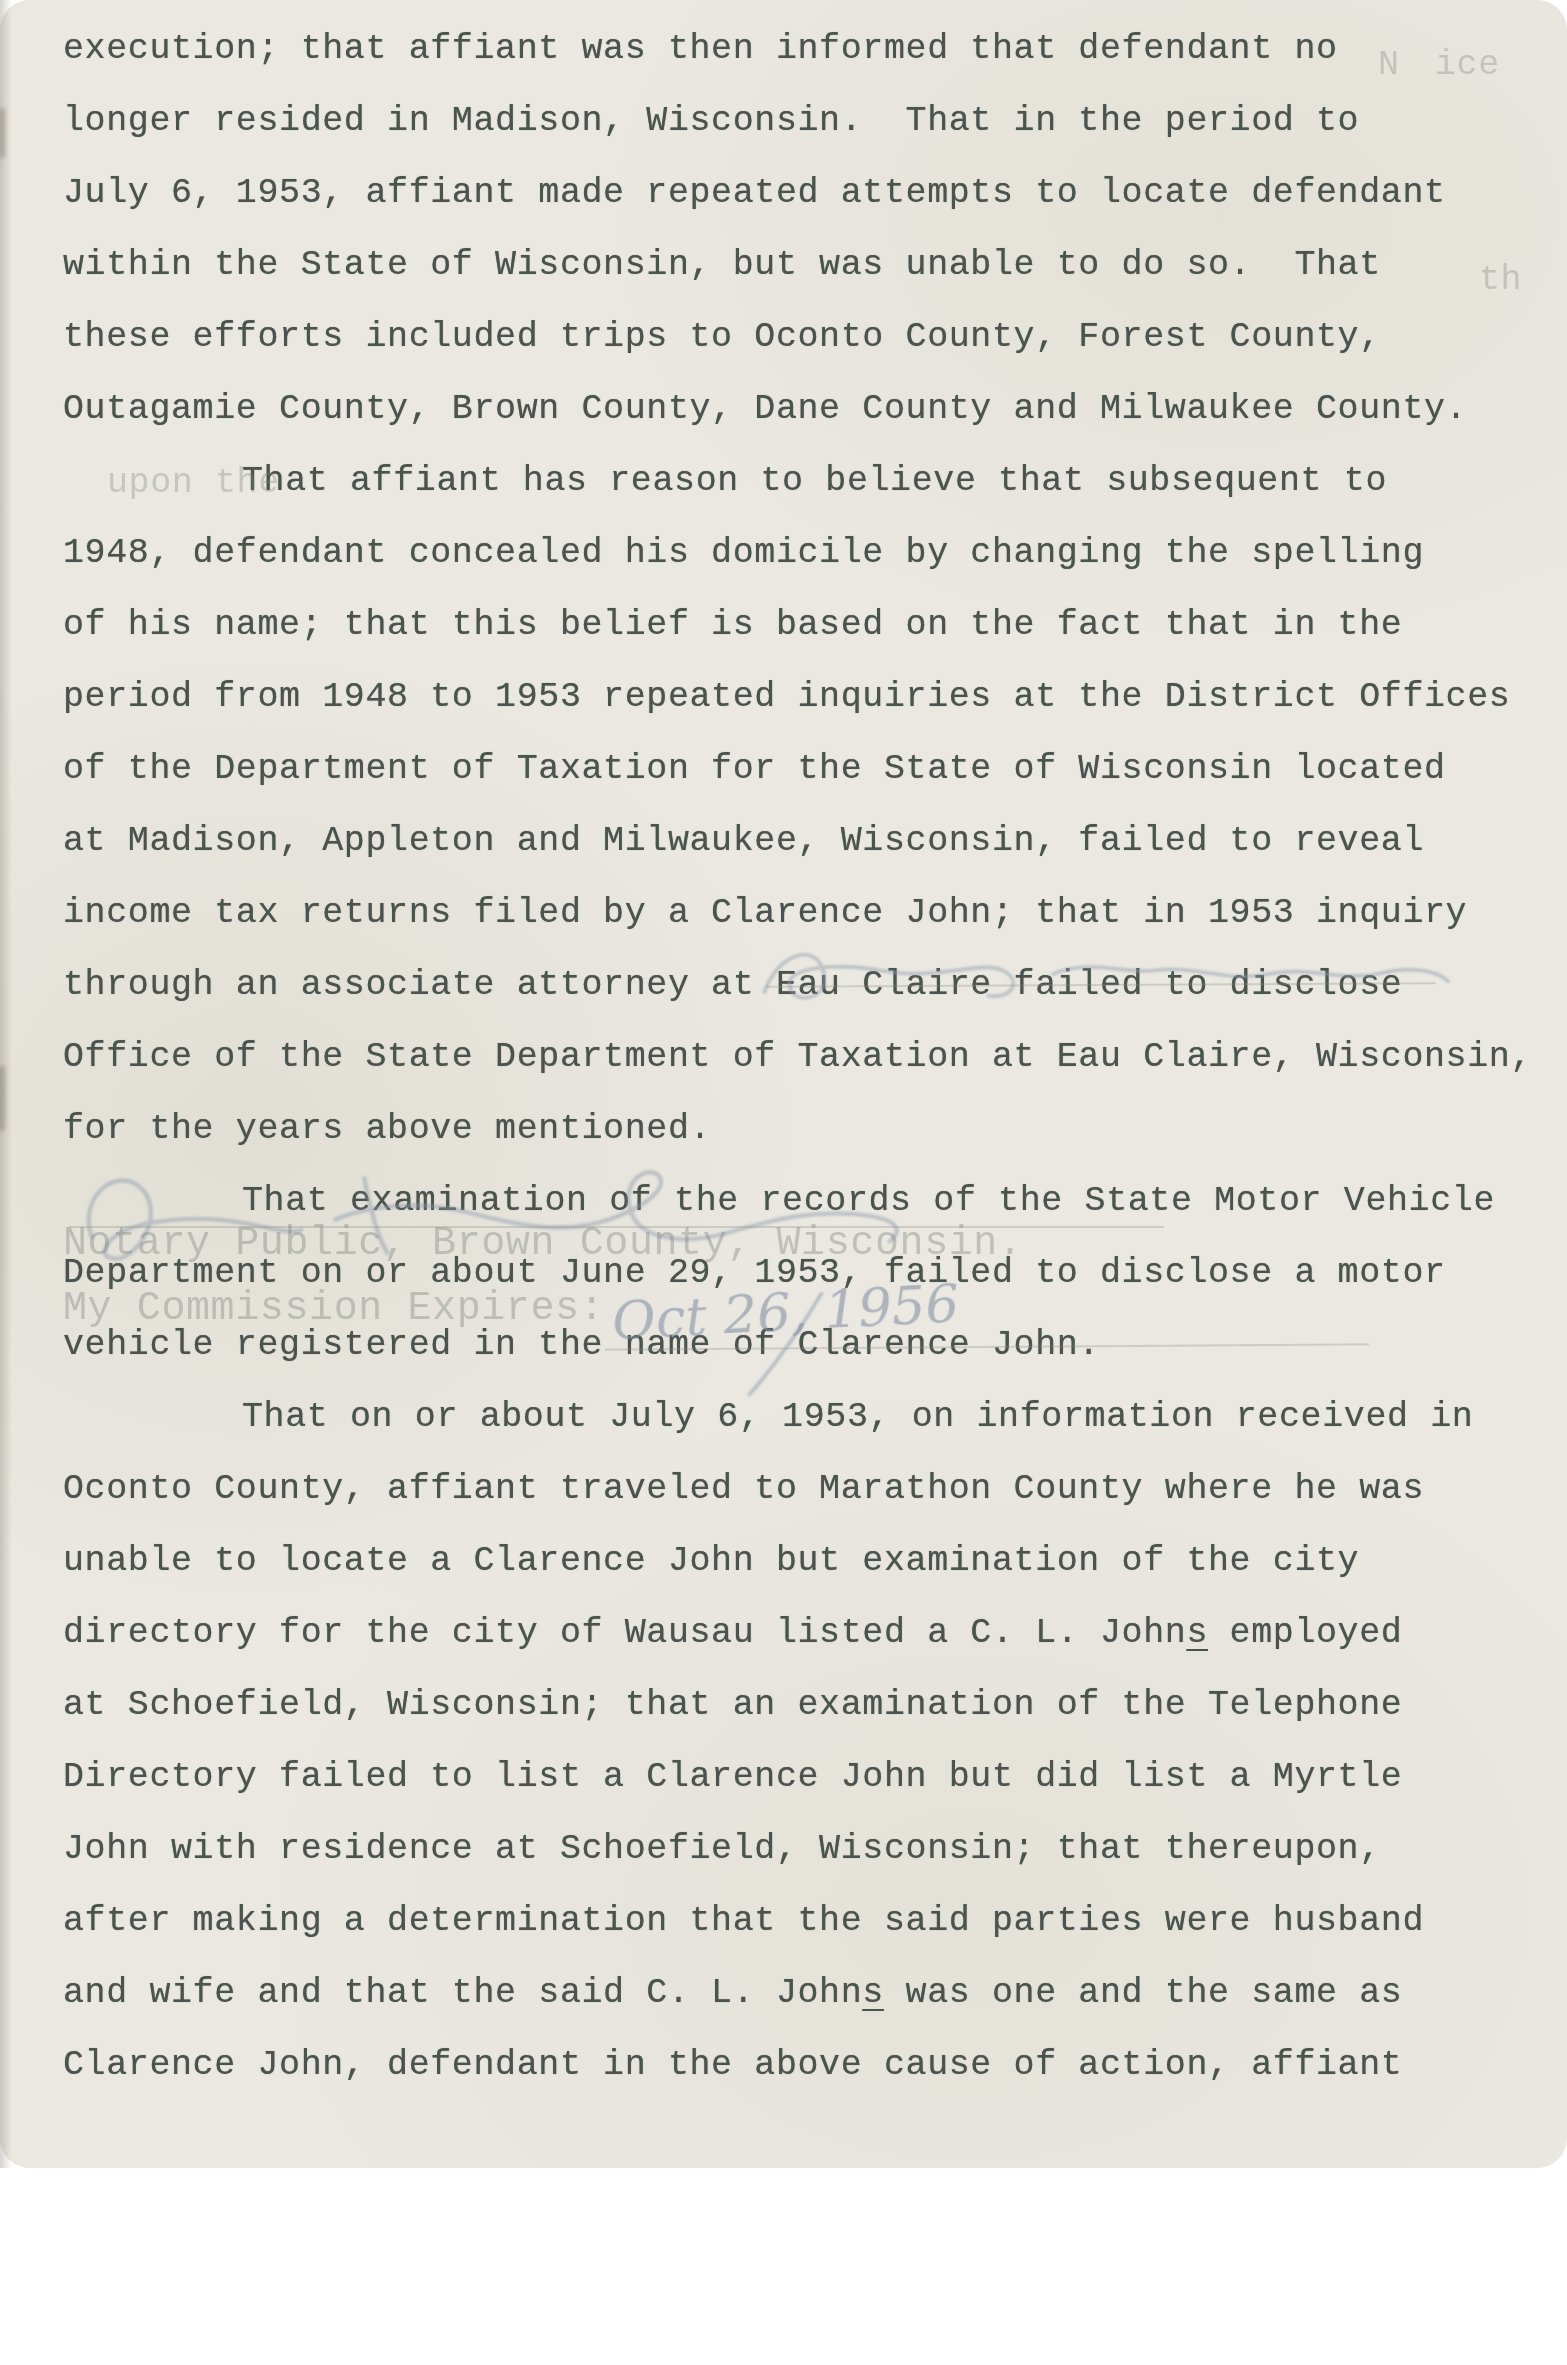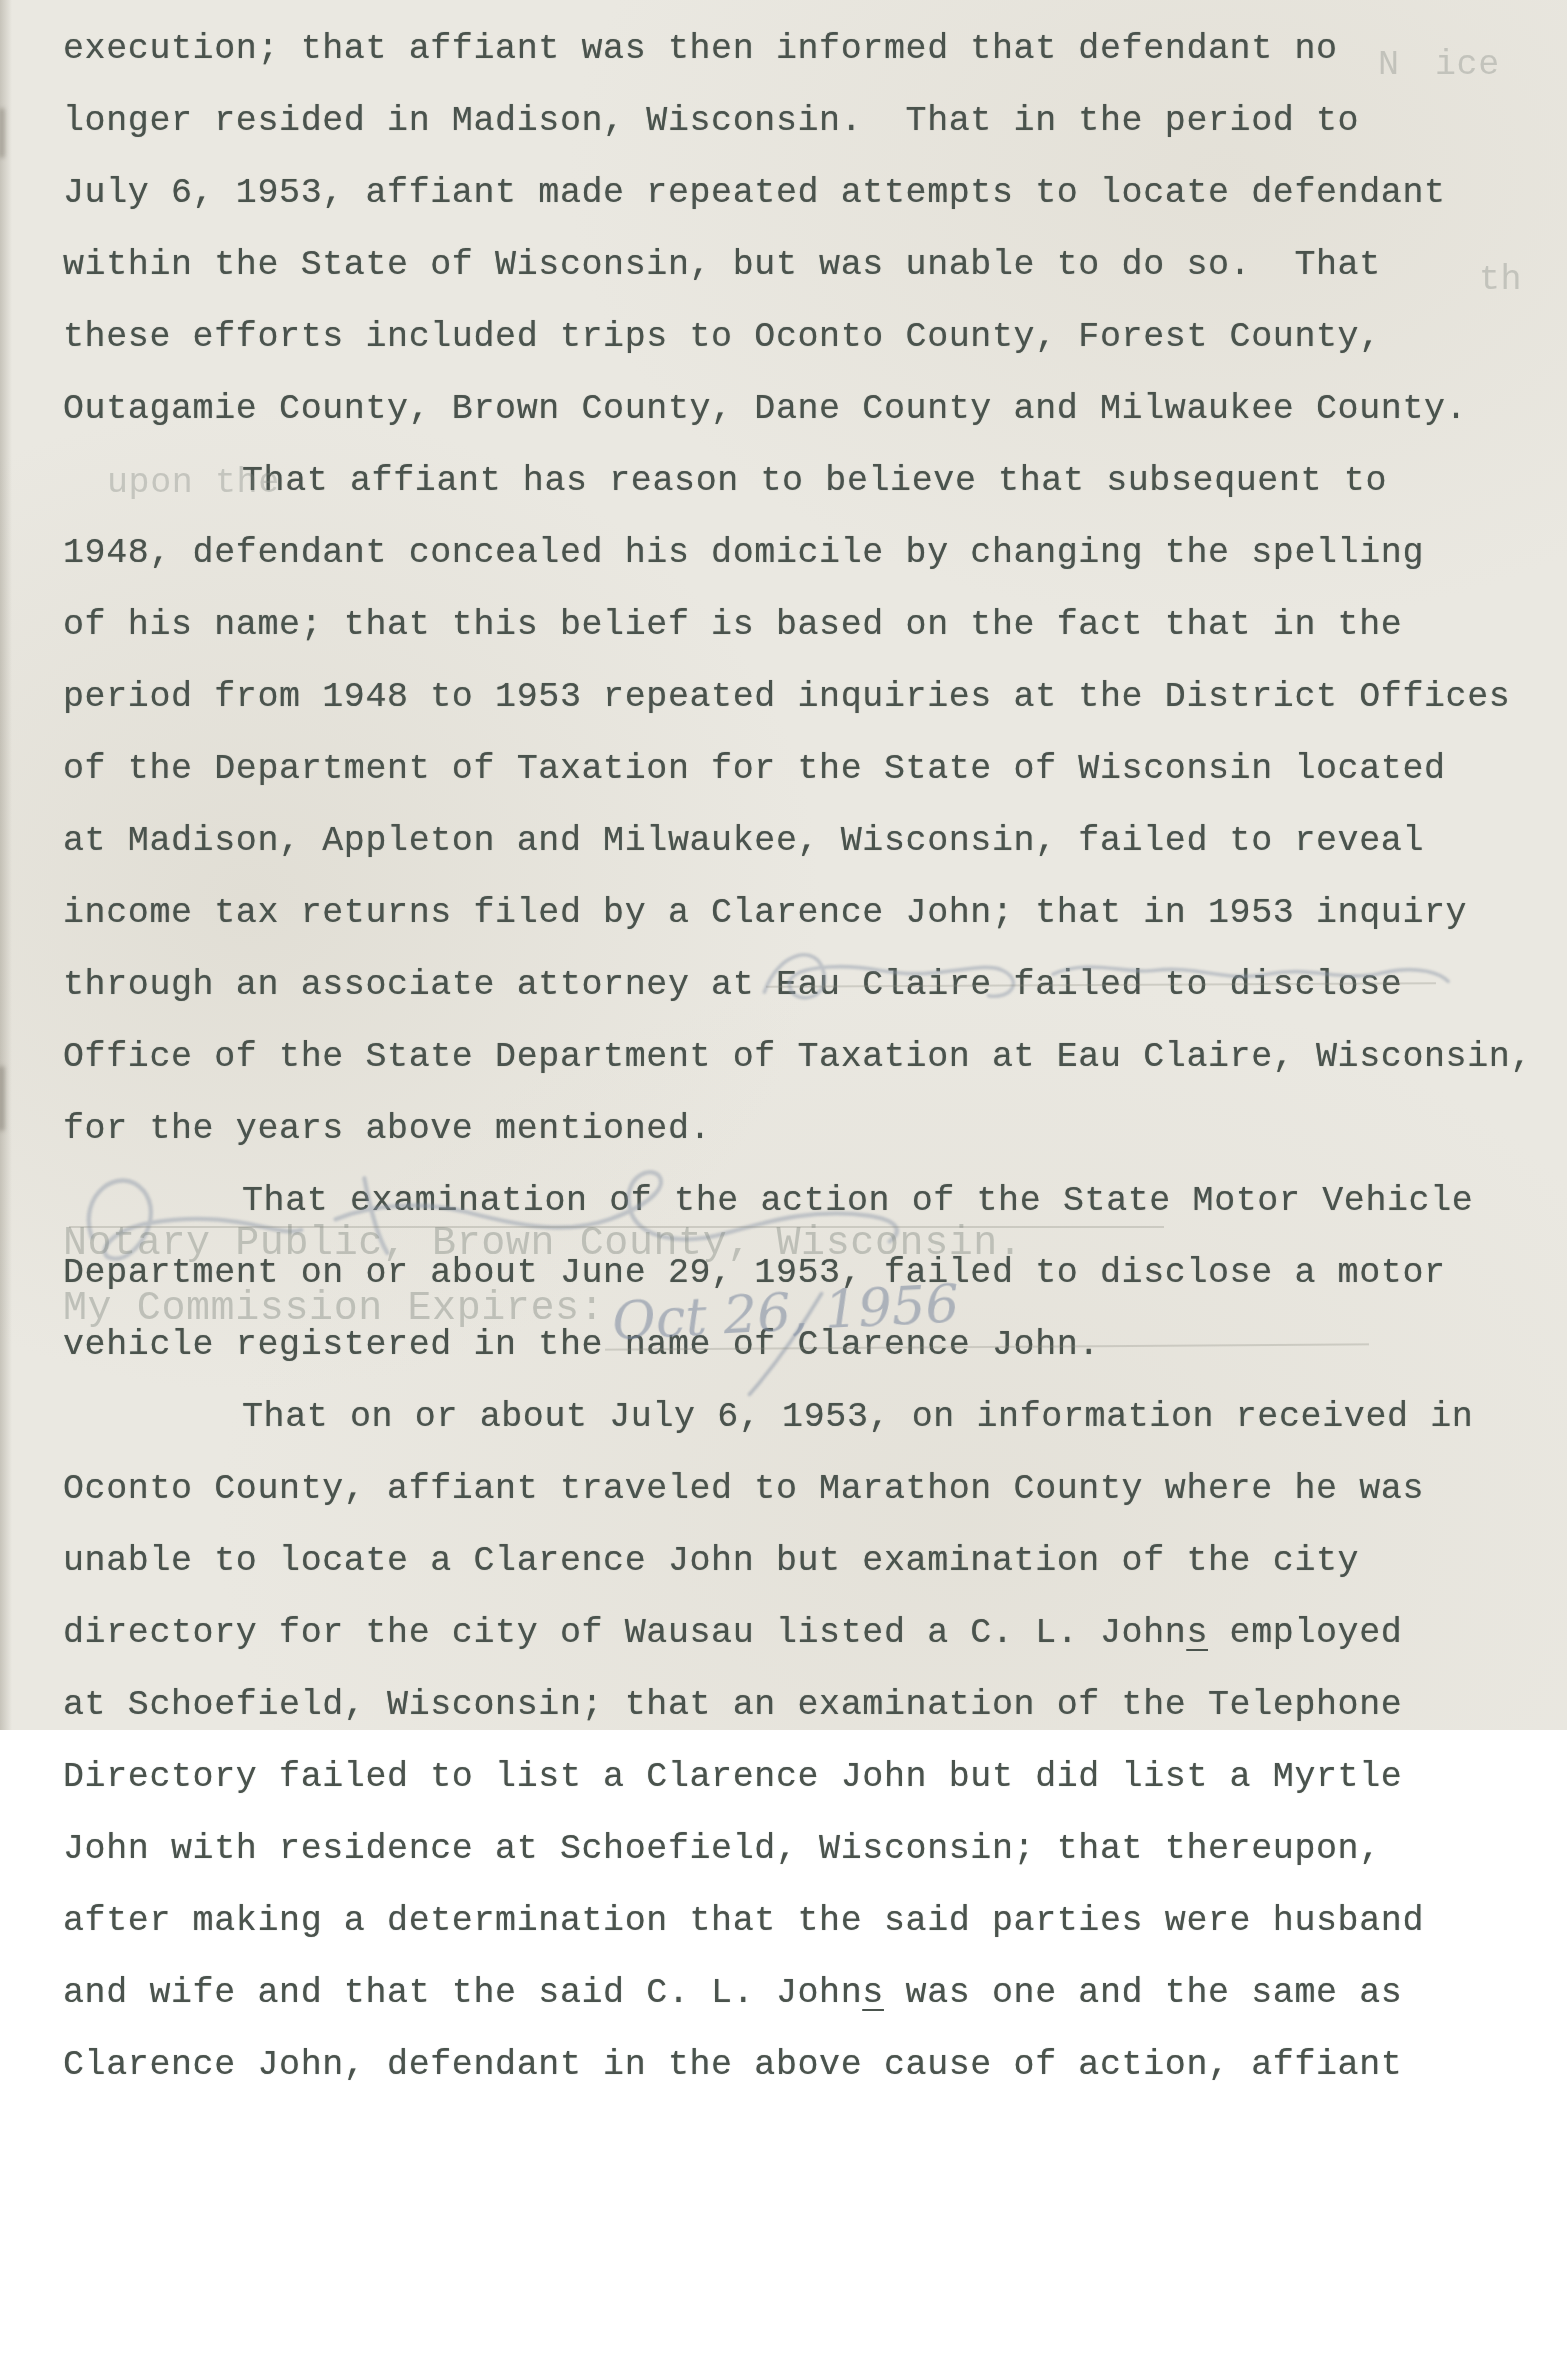--- a/index.html
+++ b/index.html
@@ -1,26 +1,27 @@
 <!DOCTYPE html>
 <html style="font-size:11.5px"><head>
 <meta charset="utf-8">
 <style>
   html,body{margin:0;padding:0;}
   body{
     width:1567px;height:2366px;overflow:hidden;
     font-family:"Liberation Mono","DejaVu Sans Mono",monospace;
   }
   .page{
-    position:relative;width:1567px;height:1730px;
+    position:relative;width:1567px;height:2168px;
     background:
       radial-gradient(937px 648px at 78% 10%, rgba(221,217,206,0.50), rgba(221,217,206,0) 70%),
       radial-gradient(793px 685px at 16% 52%, rgba(214,210,198,0.45), rgba(214,210,198,0) 72%),
       radial-gradient(1081px 793px at 62% 88%, rgba(219,215,204,0.40), rgba(219,215,204,0) 70%),
       #eae8e1;
+    border-radius: 30px;
   }
   .edge-shadow{
     position:absolute;left:0;top:0;bottom:0;width:11.5px;
     background:linear-gradient(90deg, rgba(118,112,97,0.30), rgba(118,112,97,0));
   }
   .nick{position:absolute;background:rgba(92,87,76,0.32);filter:blur(2.2px);border-radius:2.9px;}
   .nick1{left:-1.4px;top:108px;width:6.5px;height:50px;}
   .nick2{left:-2.2px;top:1066px;width:7.2px;height:65px;}
 
   
@@ -89,21 +90,21 @@
       <div class="tline indent">That affiant has reason to believe that subsequent to</div>
       <div class="tline">1948, defendant concealed his domicile by changing the spelling</div>
       <div class="tline">of his name; that this belief is based on the fact that in the</div>
       <div class="tline">period from 1948 to 1953 repeated inquiries at the District Offices</div>
       <div class="tline">of the Department of Taxation for the State of Wisconsin located</div>
       <div class="tline">at Madison, Appleton and Milwaukee, Wisconsin, failed to reveal</div>
       <div class="tline">income tax returns filed by a Clarence John; that in 1953 inquiry</div>
       <div class="tline">through an associate attorney at Eau Claire failed to disclose</div>
       <div class="tline">Office of the State Department of Taxation at Eau Claire, Wisconsin,</div>
       <div class="tline">for the years above mentioned.</div>
-      <div class="tline indent">That examination of the action of the State Motor Vehicle</div>
+      <div class="tline indent">That examination of the records of the State Motor Vehicle</div>
       <div class="tline">Department on or about June 29, 1953, failed to disclose a motor</div>
       <div class="tline">vehicle registered in the name of Clarence John.</div>
       <div class="tline indent">That on or about July 6, 1953, on information received in</div>
       <div class="tline">Oconto County, affiant traveled to Marathon County where he was</div>
       <div class="tline">unable to locate a Clarence John but examination of the city</div>
       <div class="tline">directory for the city of Wausau listed a C. L. John<span class="u">s</span> employed</div>
       <div class="tline">at Schoefield, Wisconsin; that an examination of the Telephone</div>
       <div class="tline">Directory failed to list a Clarence John but did list a Myrtle</div>
       <div class="tline">John with residence at Schoefield, Wisconsin; that thereupon,</div>
       <div class="tline">after making a determination that the said parties were husband</div>

